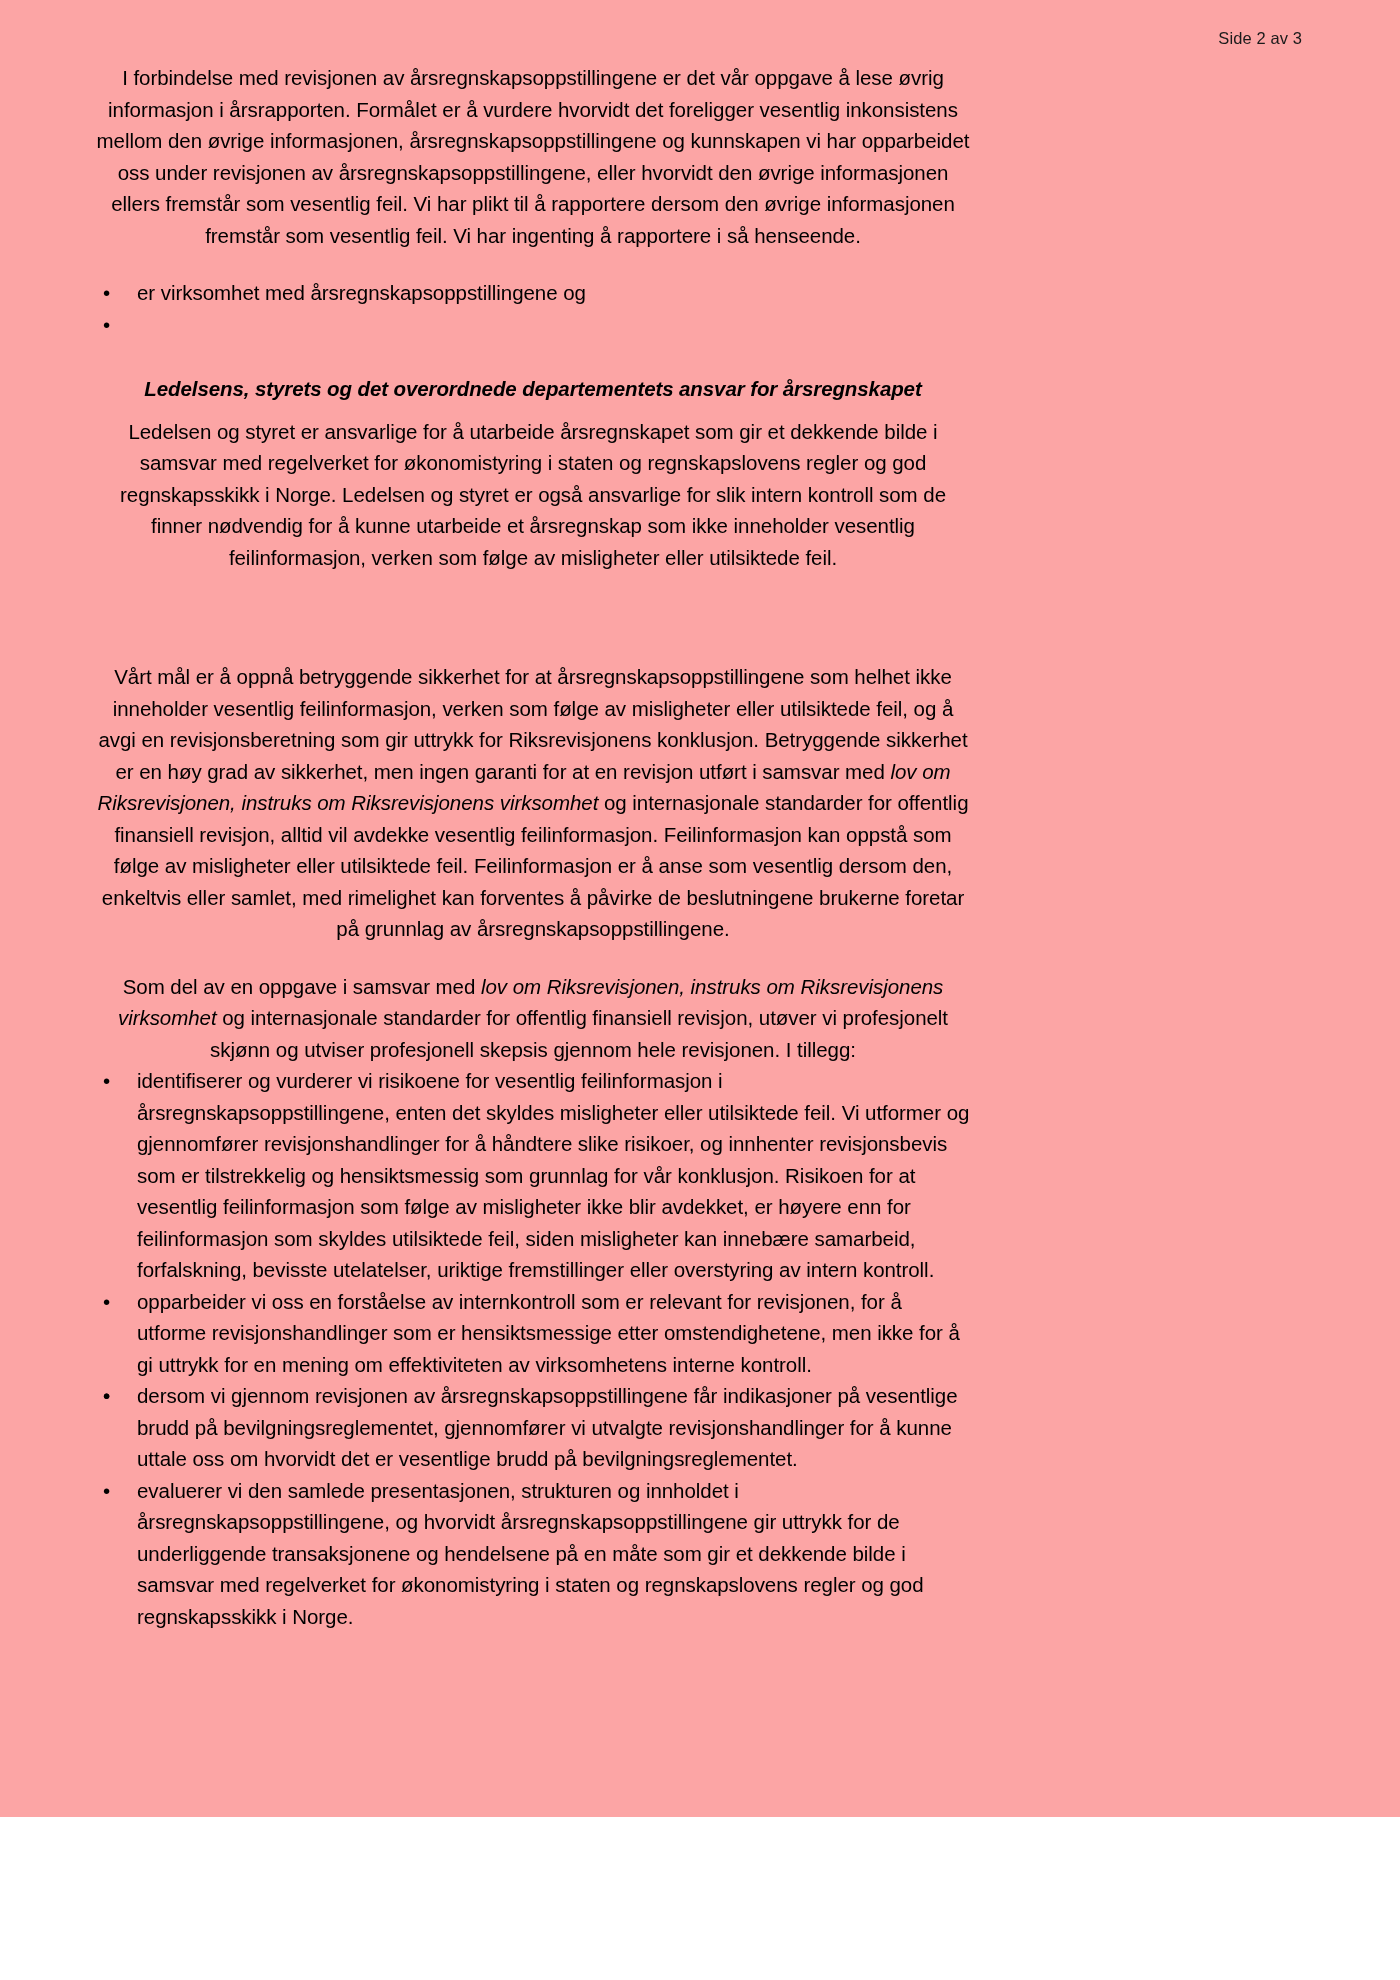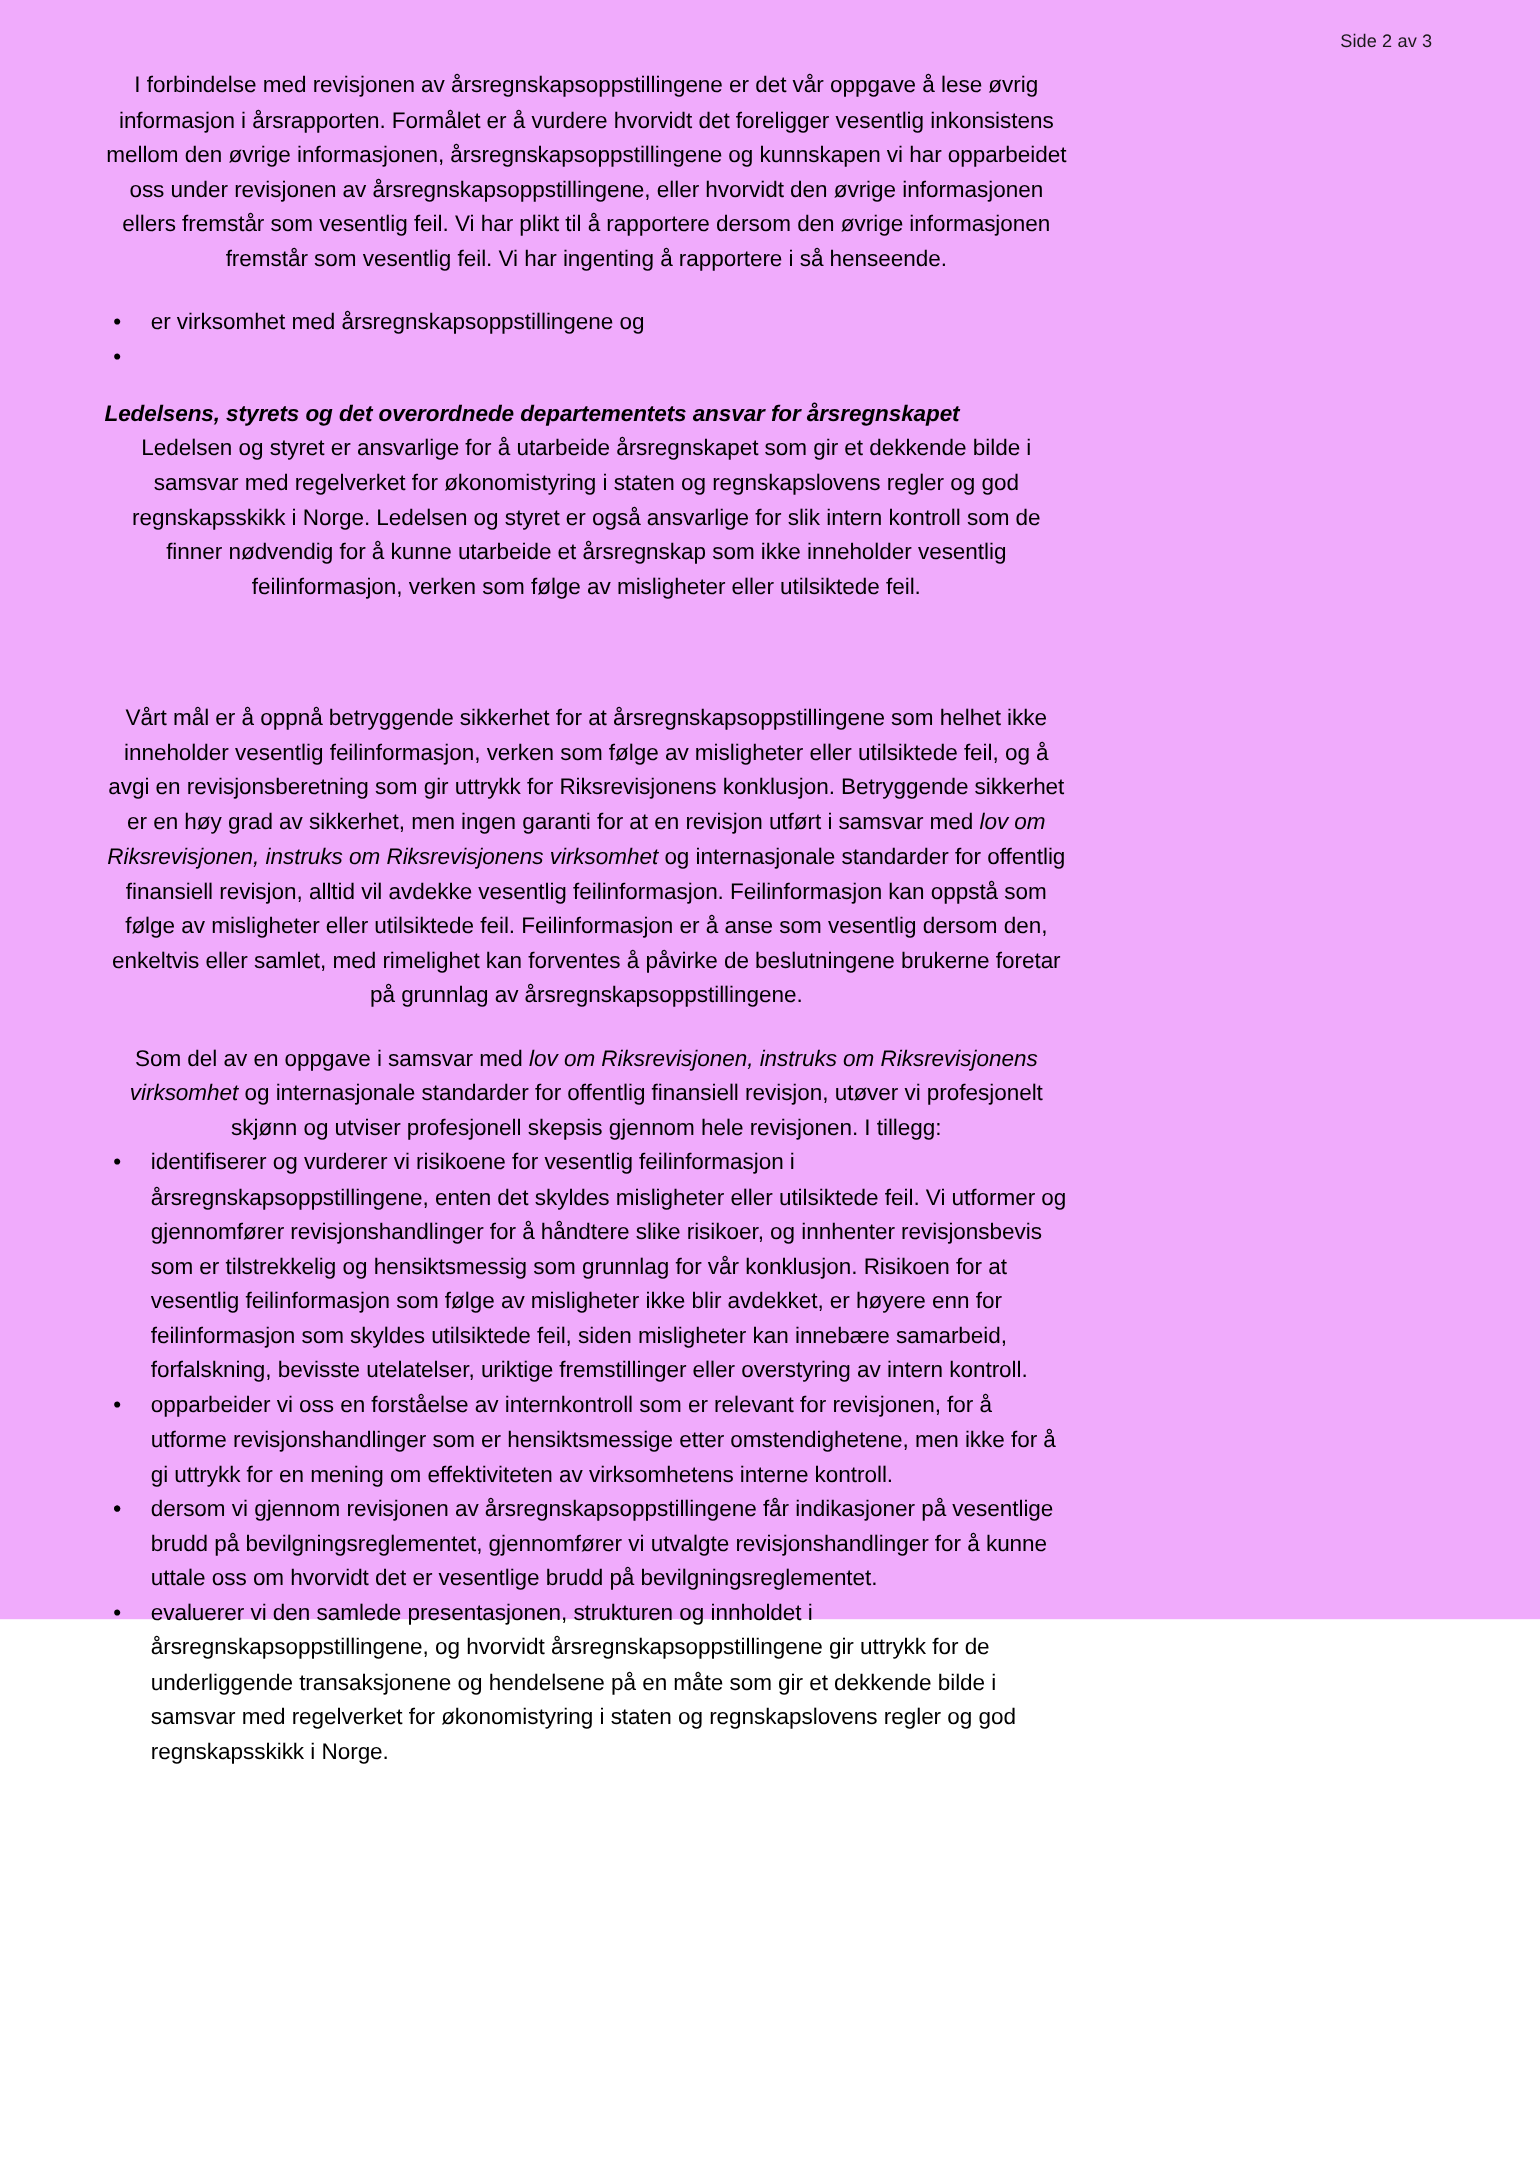--- a/index.html
+++ b/index.html
@@ -10,22 +10,22 @@
   body {
     width: 1400px;
     height: 1980px;
     font-family: "Liberation Sans", sans-serif;
     color: #000000;
     -webkit-font-smoothing: antialiased;
   }
   .page {
     position: relative;
     width: 1400px;
-    height: 1472px;
-    background: #f0abfc;
+    height: 1817px;
+    background: #fca5a5;
     box-sizing: border-box;
   }
   .page-header {
     position: absolute;
     top: 28px;
     right: 98px;
     font-size: 16.5px;
     line-height: 20px;
     color: #1a1a1a;
     letter-spacing: 0.1px;
@@ -41,26 +41,27 @@
     font-size: 20.5px;
     line-height: 31.5px;
     text-align: center;
     color: #000000;
     letter-spacing: -0.05px;
   }
   .gap-sm { height: 26px; }
   .gap-lg { height: 52px; }
   .gap-xl { height: 62px; }
   h3.section-head {
-    margin: 0;
+    margin: 12px;
     font-size: 20.5px;
     line-height: 31px;
     font-weight: bold;
     font-style: italic;
     letter-spacing: -0.1px;
+    text-align: center;
   }
   ul.bullets {
     margin: 0;
     padding: 0;
     list-style: none;
   }
   ul.bullets li {
     position: relative;
     font-size: 20.5px;
     line-height: 31.5px;

